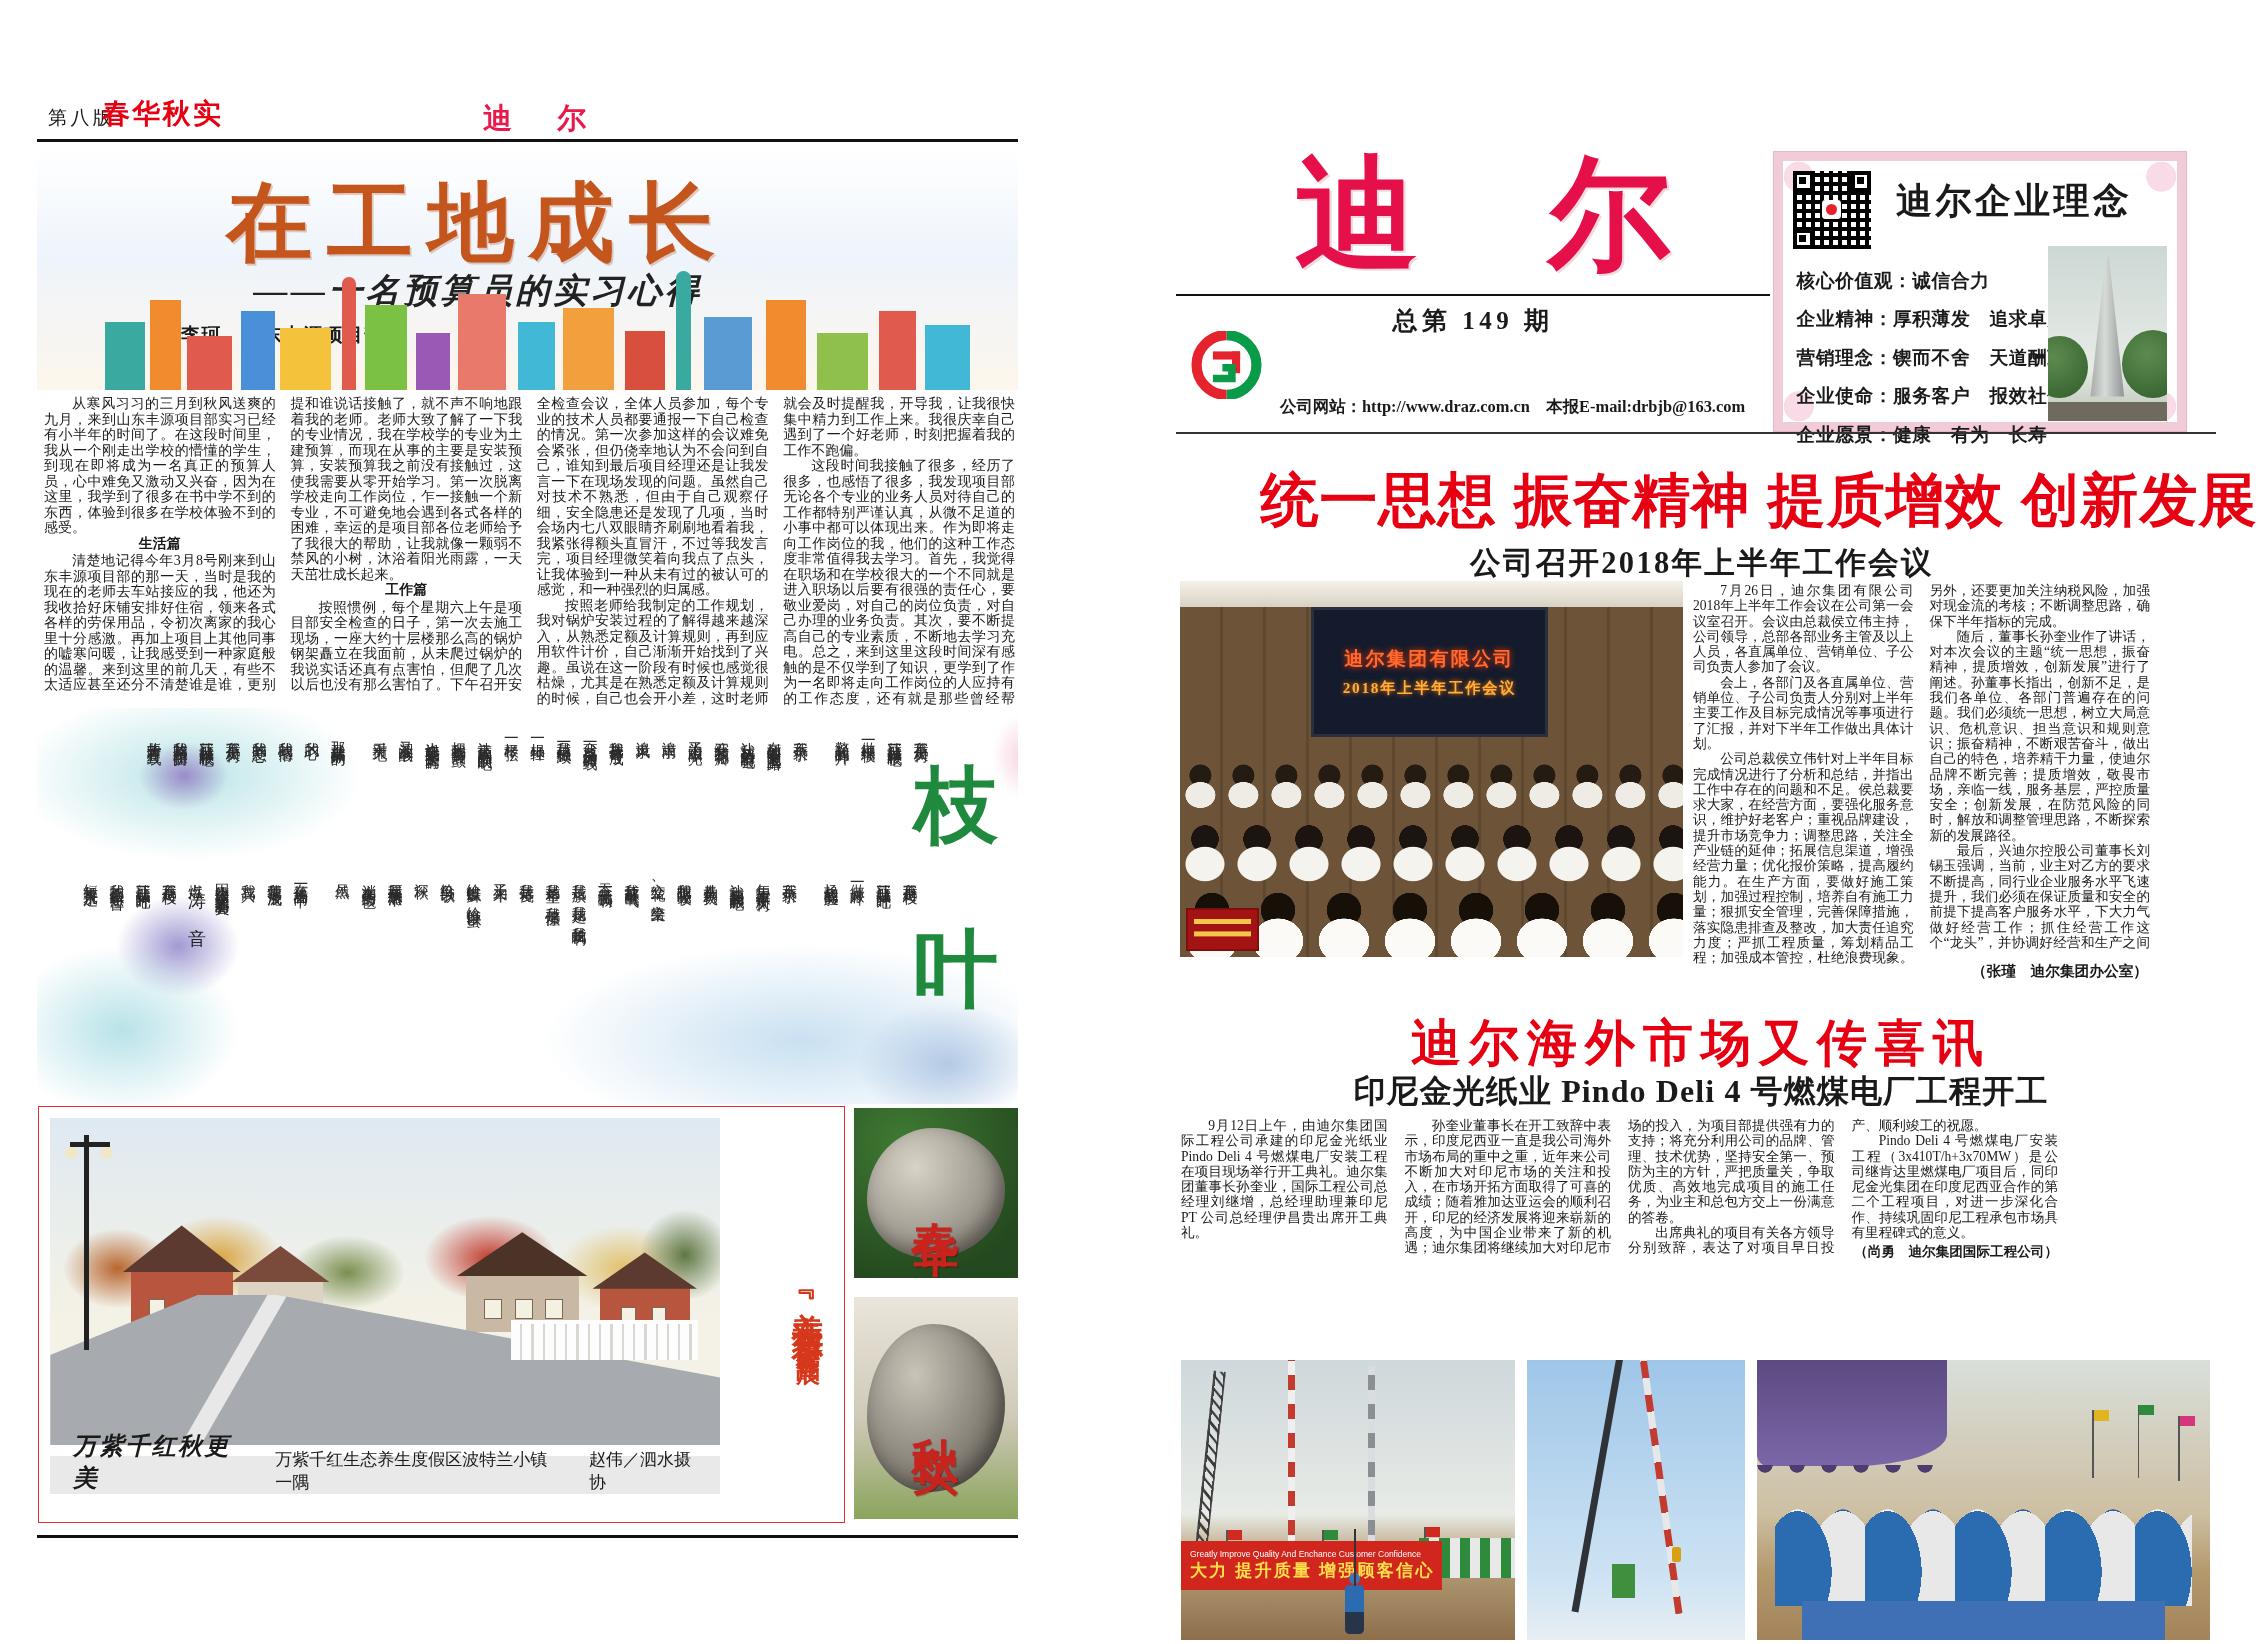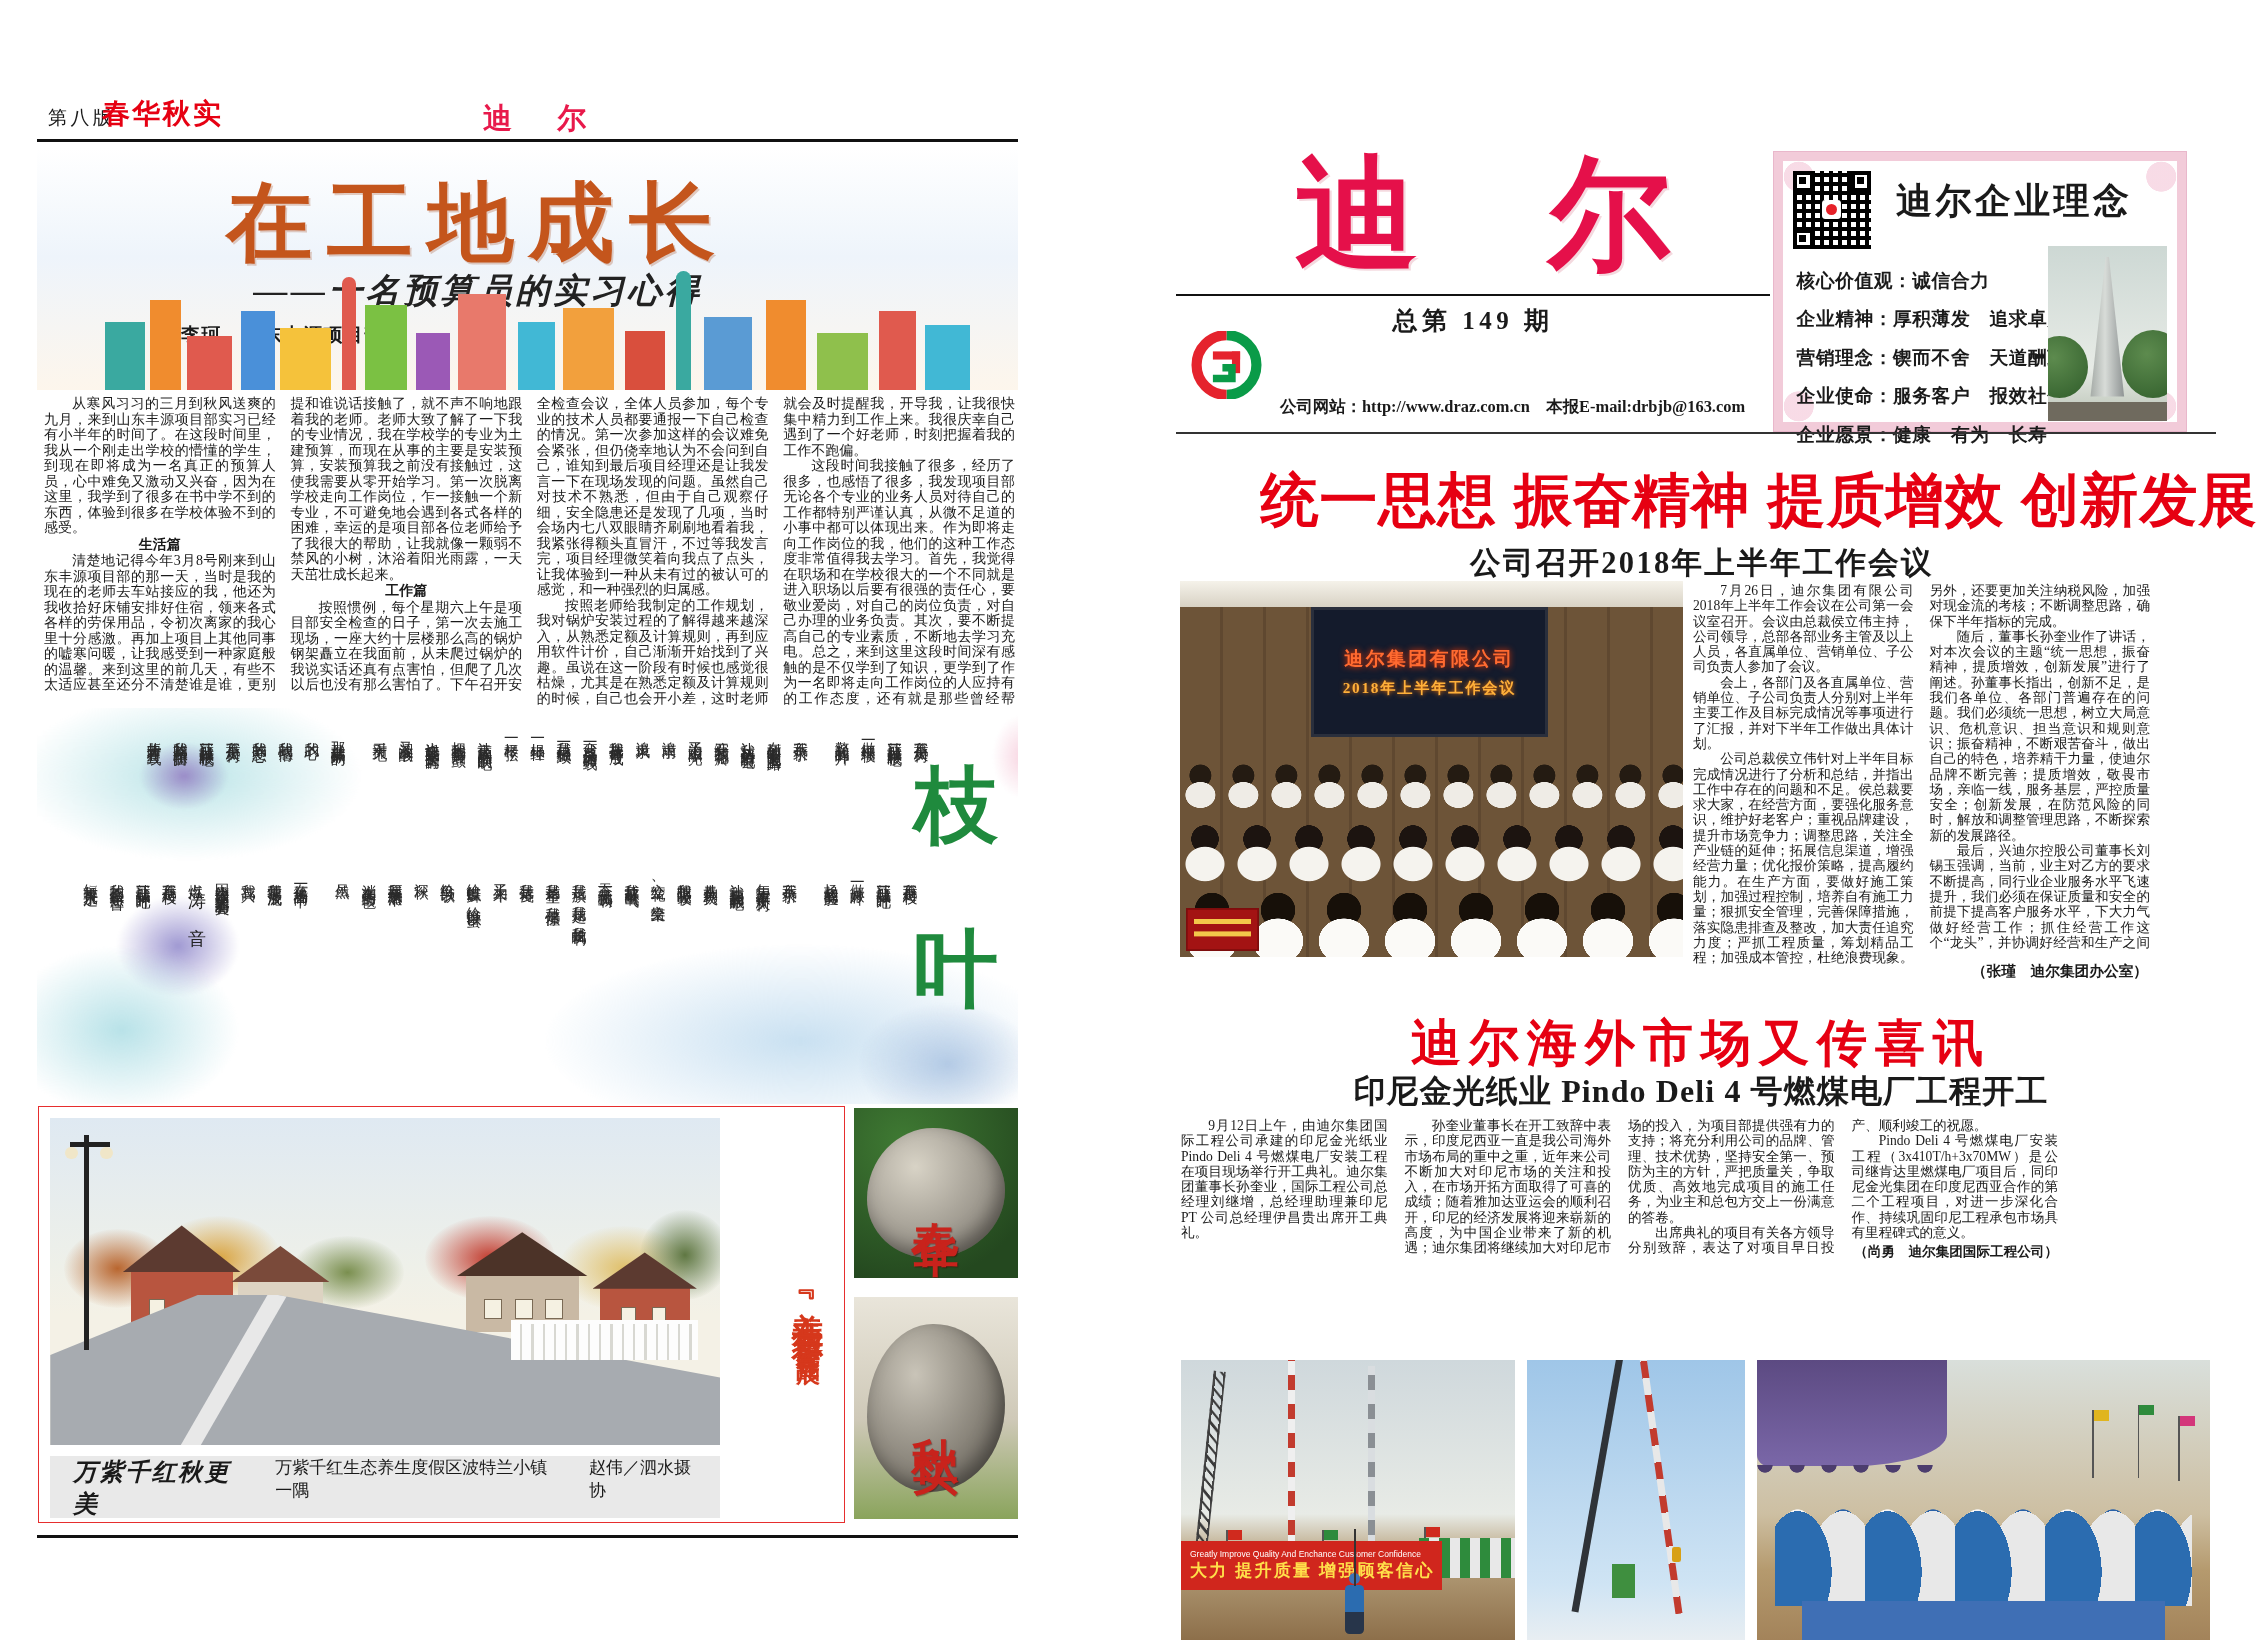--- a/index.html
+++ b/index.html
@@ -17,35 +17,35 @@
       background:linear-gradient(180deg,#ffffff 0%,#eef4fb 45%,#fdf6ec 100%);}
   .feature-title{left:96px;top:17px;width:690px;text-align:center;font-size:86px;font-weight:900;
       color:#c4551c;letter-spacing:14.7px;text-shadow:1.7px 1.7px 0 rgba(160,60,10,.25);}
   .feature-sub{left:130px;top:120px;width:622px;text-align:center;font-size:34px;font-weight:700;
       font-style:italic;color:#222;letter-spacing:3.4px;}
   .feature-author{left:144px;top:174px;font-size:18.7px;font-weight:700;letter-spacing:1.7px;}
   .bld{position:absolute;bottom:0;}
   .feature-text{left:44px;top:396px;width:971px;height:310px;overflow:hidden;
       column-count:4;column-gap:14.7px;font-size:14px;line-height:15.5px;text-align:justify;}
   .para.p{text-indent:2em;margin:0;}
-  .para.h{text-align:center;font-weight:900;margin:1.1px 0;font-family:Liberation Sans, sans-serif;}
+  .para.h{text-align:center;font-weight:900;margin:1.1px 0;font-family:Liberation Mono, monospace;}
   
   .poem-box{left:37px;top:708px;width:981px;height:396px;overflow:hidden;}
   .wblob{position:absolute;border-radius:50%;filter:blur(1.1px);}
   .pband{position:absolute;writing-mode:vertical-rl;font-size:14.7px;letter-spacing:1.7px;color:#2a2a2a;}
   .pcol{margin-left:7.3px;}
   .pcol.gap{margin-left:22.6px;width:0;}
   .poem-title{position:absolute;font-size:84px;font-weight:900;color:#1f8a3d;font-family:"Liberation Sans","DejaVu Sans",sans-serif;}
   .poem-author{position:absolute;writing-mode:vertical-rl;font-size:18px;letter-spacing:9px;color:#222;}
   
   .photo-frame{left:38px;top:1106px;width:805px;height:415px;border:1.7px solid #e62e2e;background:#fff;}
   .street-photo{position:absolute;left:11.3px;top:11.3px;width:670px;height:327px;overflow:hidden;
       background:linear-gradient(180deg,#dfe9f2 0%,#eef0e9 45%,#f4f1e6 60%);}
-  .cap-strip{position:absolute;left:11.3px;top:349px;width:670px;height:62px;background:#e9e9e9;
-      display:flex;align-items:flex-start;gap:34px;padding:0 22.6px;box-sizing:border-box;}
+  .cap-strip{position:absolute;left:11.3px;top:349px;width:670px;height:38px;background:#e9e9e9;
+      display:flex;align-items:flex-end;gap:34px;padding:0 22.6px;box-sizing:border-box;}
   .cap-title{font-size:24px;font-weight:900;font-style:italic;letter-spacing:2.3px;}
   .cap-text{font-size:17px;}
   .vlabel{position:absolute;left:700px;top:16px;width:85px;height:382px;writing-mode:vertical-rl;
       color:#d6381c;text-align:center;line-height:1;}
   .vlabel .big{font-size:32px;font-weight:900;letter-spacing:5.7px;}
   .vlabel .small{font-size:24px;font-weight:900;letter-spacing:4.5px;}
   .stone-box{width:164px;overflow:hidden;}
   .stone{position:absolute;left:8%;top:12%;width:84%;height:76%;
       background:radial-gradient(ellipse at 35% 30%,#d8d3c6,#9b968c 60%,#716c63 95%);
       border-radius:48% 52% 55% 45%/55% 48% 52% 45%;box-shadow:inset -5.7px -8px 17px rgba(0,0,0,.35);}

